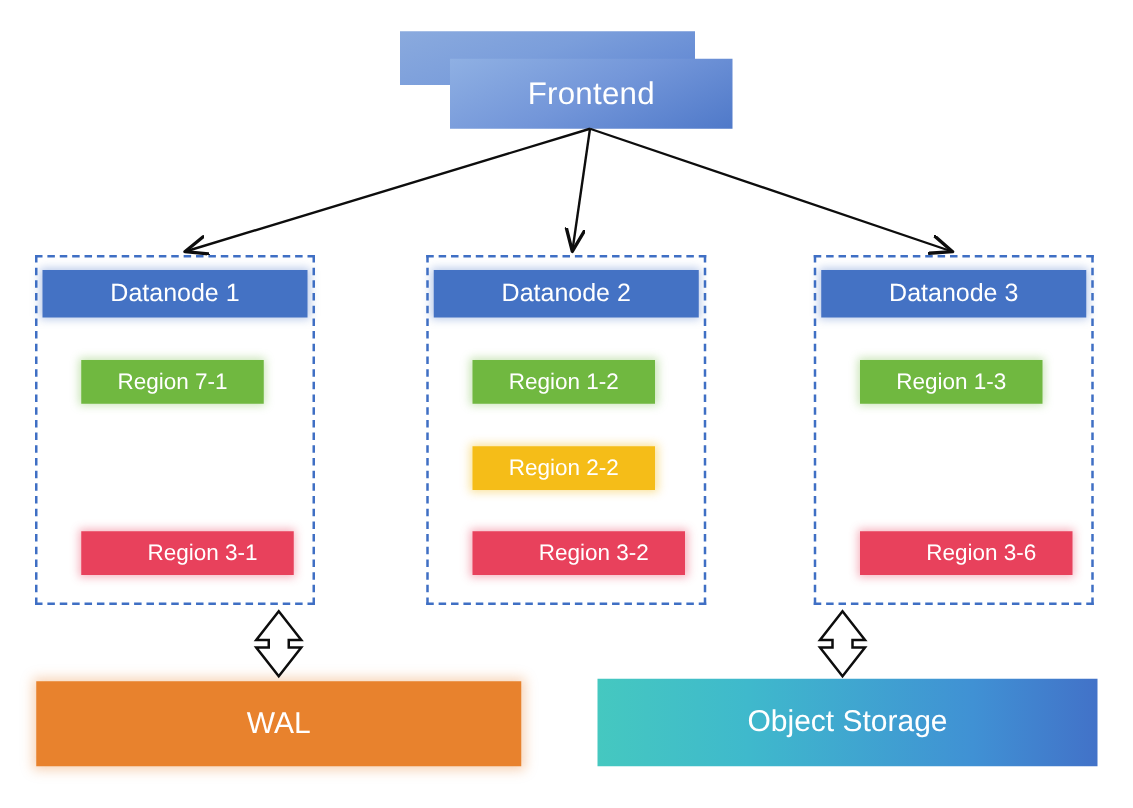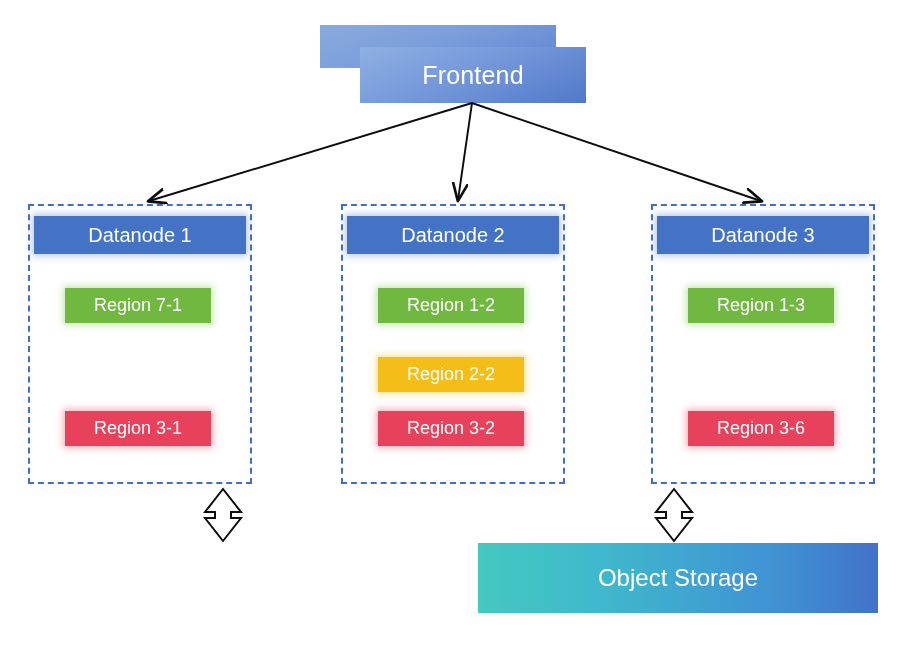--- a/index.html
+++ b/index.html
@@ -80,21 +80,21 @@
     align-items: center;
     justify-content: center;
   }
   .region .label {
     color: #ffffff;
     font-size: 18px;
     white-space: nowrap;
   }
   .region.slot0 { top: 82px; }
   .region.slot1 { top: 151px; }
-  .region.slot2 { top: 205px; }
+  .region.slot2 { top: 219px; padding-left: 24px; }
 
   .region.green  { background: #70b840; box-shadow: 0 0 7px 2px rgba(112,184,64,0.40); }
   .region.yellow { background: #f5bd18; box-shadow: 0 0 7px 2px rgba(245,189,24,0.45); }
   .region.red    { background: #e8415c; box-shadow: 0 0 7px 2px rgba(232,65,92,0.42); }
 
   
   .wal-box {
     position: absolute;
     left: 29px;
     top: 545px;
@@ -200,17 +200,20 @@
     </div>
   </div>
 
   <svg class="overlay bidir" viewBox="0 0 906 646" xmlns="http://www.w3.org/2000/svg">
     <g fill="#ffffff" stroke="#0d0d0d" stroke-width="2" stroke-linejoin="miter">
       <path d="M223,489 L241,512 L231,512 L231,518 L241,518 L223,541 L205,518 L215,518 L215,512 L205,512 Z"></path>
       <path d="M674,489 L692,512 L682,512 L682,518 L692,518 L674,541 L656,518 L666,518 L666,512 L656,512 Z"></path>
     </g>
   </svg>
 
+  <div class="wal-box">
+    <span class="label">WAL</span>
+  </div>
   <div class="objstore-box">
     <span class="label">Object Storage</span>
   </div>
 
 </div>
 
 </body></html>

